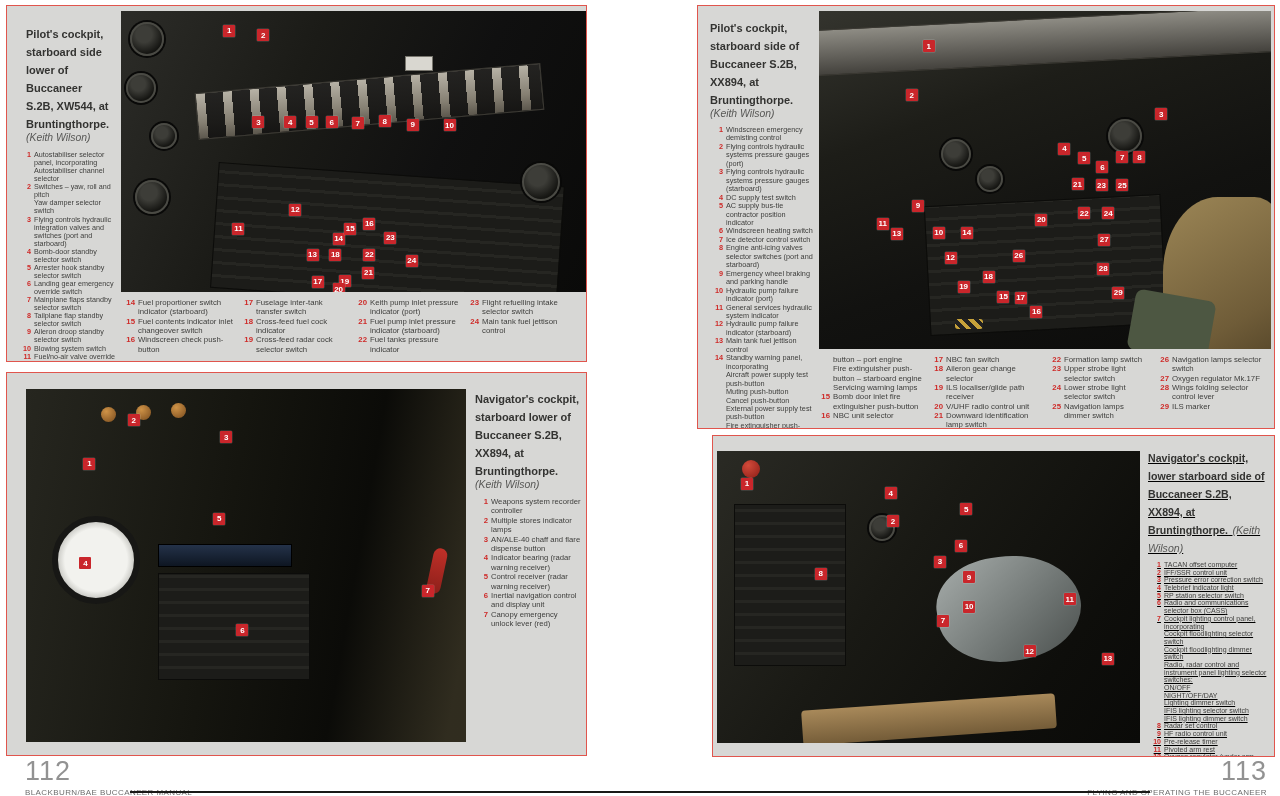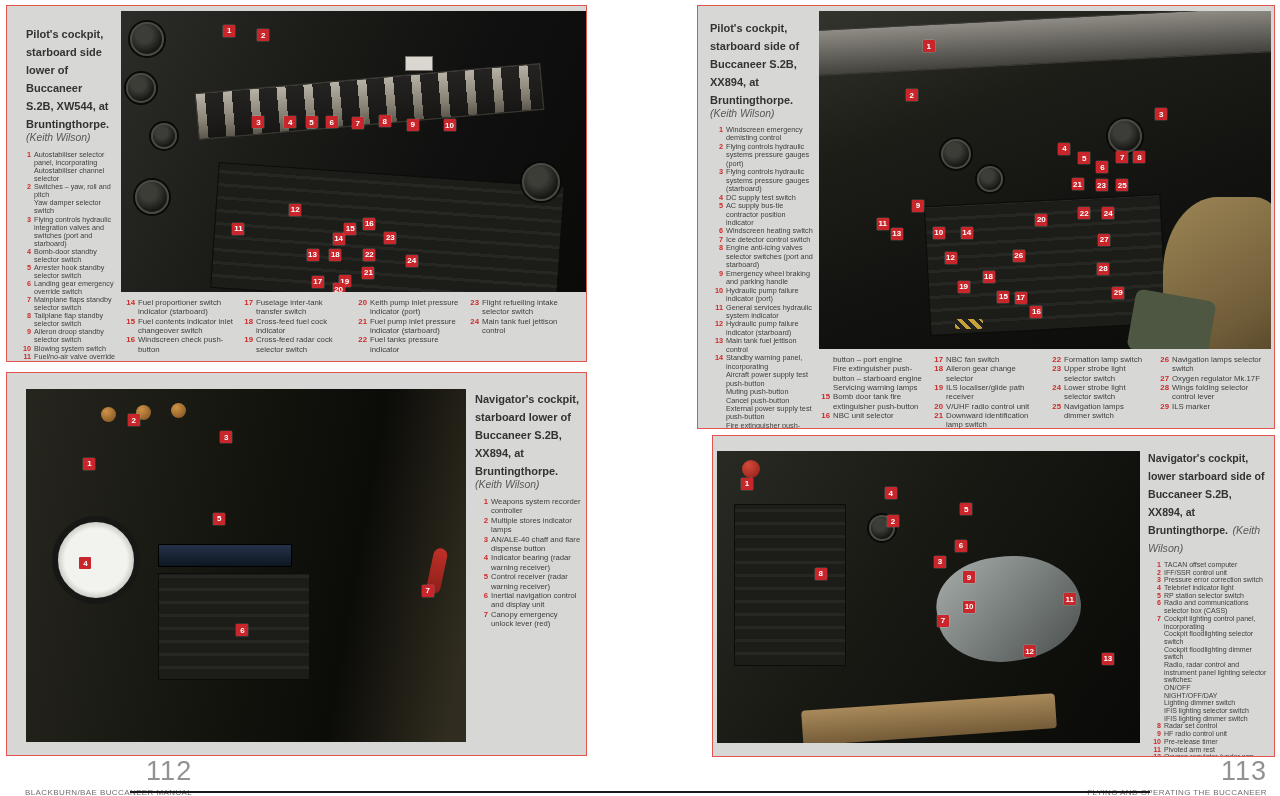--- a/index.html
+++ b/index.html
@@ -11,21 +11,21 @@
   .box{position:absolute;background:#d7d7d5;border:1px solid #e0554d;box-sizing:border-box;overflow:hidden;}
   #box1{left:6px;top:5px;width:581px;height:357px;}
   #box2{left:6px;top:372px;width:581px;height:384px;}
   #box3{left:697px;top:5px;width:578px;height:424px;}
   #box4{left:712px;top:435px;width:563px;height:322px;}
 
   .sidebar{position:absolute;box-sizing:border-box;}
   #sb1{left:0;top:0;width:114px;height:100%;padding:10px 4px 0 11px;}
   #sb2{left:459px;top:0;width:122px;padding:16px 6px 0 9px;}
   #sb3{left:0;top:0;width:119px;height:100%;padding:12px 4px 0 12px;}
-  #sb4{left:425px;top:0;width:138px;padding:12px 8px 0 10px;}
+  #sb4{left:425px;top:0;width:138px;padding:12px 8px 0 10px;text-decoration:underline;}
 
   .cap-title{font-weight:bold;color:#333331;}
   #sb1 .cap-title,#sb3 .cap-title{font-size:11px;line-height:1.23;}
   #sb2 .cap-title{font-size:11px;line-height:1.23;margin-top:30px;}
   #sb4 .cap-title{font-size:10.6px;line-height:1.24;}
   .credit{display:block;font-style:italic;font-weight:normal;color:#58585六;color:#585856;font-size:10.4px;}
   #sb4 .credit{display:inline;font-size:10.6px;}
 
   .cap-list{margin-top:7px;}
   .cap-item{display:flex;align-items:flex-start;}
@@ -65,21 +65,21 @@
   .placard{position:absolute;background:#d9d7d0;border:1px solid #77756d;}
   .patch{position:absolute;}
   .marker{position:absolute;min-width:12px;height:12px;padding:0 1px;box-sizing:border-box;
           background:#c9262b;color:#fff;font-size:8px;font-weight:bold;
           display:flex;align-items:center;justify-content:center;
           transform:translate(-50%,-50%);border-radius:1px;z-index:6;
           box-shadow:0 0 0 .5px rgba(255,255,255,.22);}
 
   
   .footer{position:absolute;}
-  #footer-left{left:25px;top:758px;text-align:right;}
+  #footer-left{left:25px;top:758px;text-align:left;}
   #footer-right{right:13px;top:758px;text-align:right;}
   .page-num{font-size:27px;line-height:1;color:#929292;letter-spacing:1px;}
   .footer-text{font-size:8px;color:#6d6d6d;letter-spacing:.4px;margin-top:3px;}
   #bottom-rule{position:absolute;left:130px;top:791px;width:1020px;height:2px;background:#19191 7;background:#191917;}
 </style>
 </head>
 <body>
 
 <div id="box1" class="box">
   <div id="sb1" class="sidebar">
@@ -396,21 +396,21 @@
   <div id="cols3" class="cols">
     <div class="col">
         <div class="cap-item">
           <span class="cap-num"></span>
           <span class="cap-text">button – port engine
 Fire extinguisher push-button – starboard engine
 Servicing warning lamps</span>
         </div>
         <div class="cap-item">
           <span class="cap-num">15</span>
-          <span class="cap-text">Bomb door tank fire extinguisher push-button</span>
+          <span class="cap-text">Bomb door inlet fire extinguisher push-button</span>
         </div>
         <div class="cap-item">
           <span class="cap-num">16</span>
           <span class="cap-text">NBC unit selector</span>
         </div>
       </div>
     <div class="col">
         <div class="cap-item">
           <span class="cap-num">17</span>
           <span class="cap-text">NBC fan switch</span>

